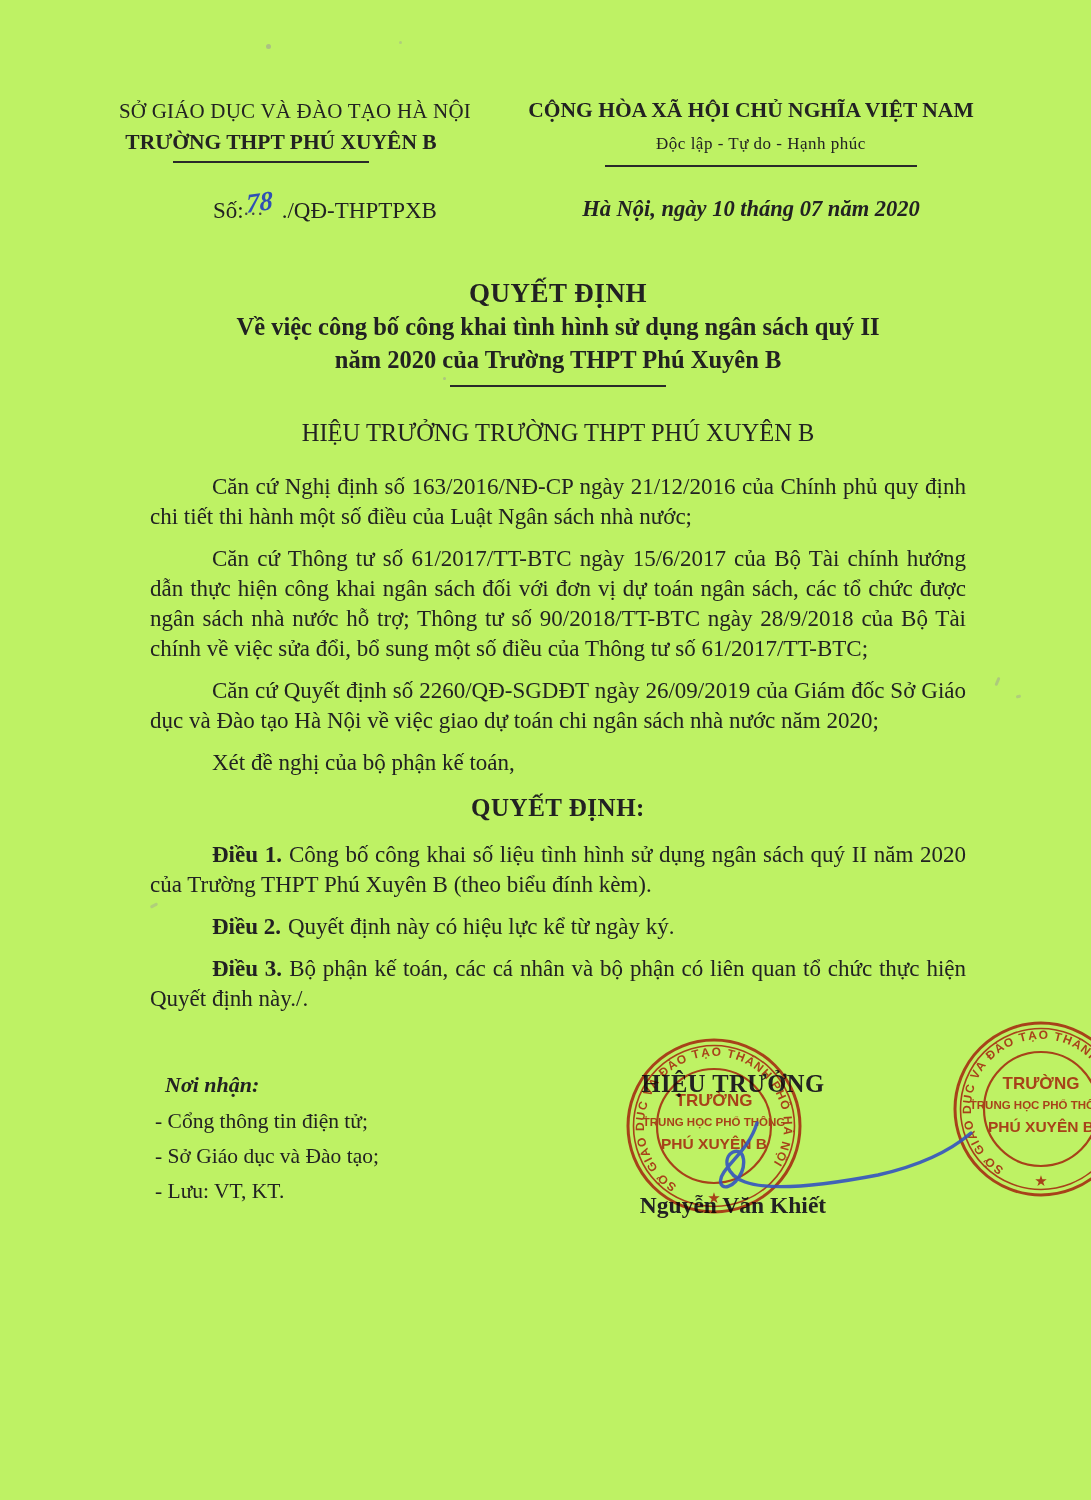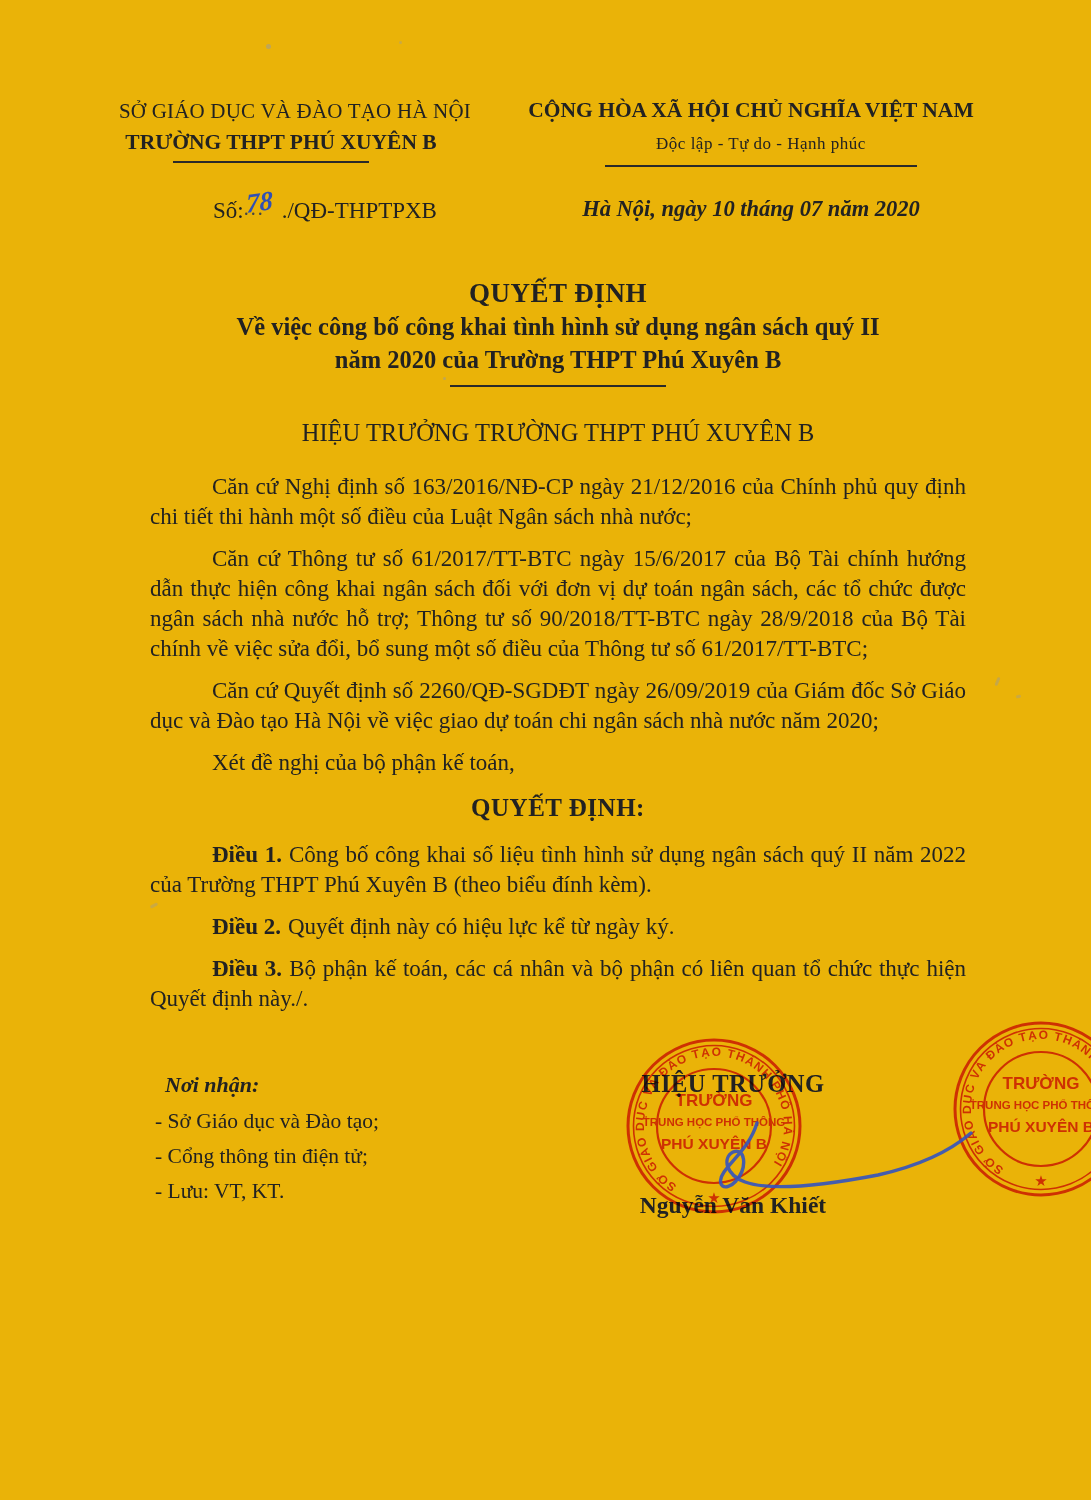--- a/index.html
+++ b/index.html
@@ -1,18 +1,18 @@
 <!DOCTYPE html>
 <html><head>
 <meta charset="utf-8">
 <style>
   html,body { margin:0; padding:0; }
   .page {
     position:relative; width:1091px; height:1500px;
-    background:#eab308; overflow:hidden;
+    background:#bef264; overflow:hidden;
     font-family:"Liberation Serif","DejaVu Serif",serif;
     color:#222;
   }
   
   .hdr-left  { position:absolute; left:85px;  top:96px;  width:420px; text-align:center; line-height:31px; }
   .hdr-right { position:absolute; left:520px; top:94px;  width:462px; text-align:center; line-height:33px; }
   .hl1 { font-size:21px; letter-spacing:.2px; }
   .hl2 { font-size:21.5px; font-weight:bold; transform:translateX(-14px); }
   .hr1 { font-size:21.5px; font-weight:bold; }
   .hr2 { font-size:17px;  font-weight:normal; letter-spacing:.5px; transform:translateX(10px); }
@@ -95,29 +95,29 @@
   <div class="body">
     <div class="issuer">HIỆU TRƯỞNG TRƯỜNG THPT PHÚ XUYÊN B</div>
 
     <p class="para">Căn cứ Nghị định số 163/2016/NĐ-CP ngày 21/12/2016 của Chính phủ quy định chi tiết thi hành một số điều của Luật Ngân sách nhà nước;</p>
     <p class="para">Căn cứ Thông tư số 61/2017/TT-BTC ngày 15/6/2017 của Bộ Tài chính hướng dẫn thực hiện công khai ngân sách đối với đơn vị dự toán ngân sách, các tổ chức được ngân sách nhà nước hỗ trợ; Thông tư số 90/2018/TT-BTC ngày 28/9/2018 của Bộ Tài chính về việc sửa đổi, bổ sung một số điều của Thông tư số 61/2017/TT-BTC;</p>
     <p class="para">Căn cứ Quyết định số 2260/QĐ-SGDĐT ngày 26/09/2019 của Giám đốc Sở Giáo dục và Đào tạo Hà Nội về việc giao dự toán chi ngân sách nhà nước năm 2020;</p>
     <p class="para">Xét đề nghị của bộ phận kế toán,</p>
 
     <div class="qd-heading">QUYẾT ĐỊNH:</div>
 
-    <p class="para"><b class="art-label">Điều 1.</b><span>Công bố công khai số liệu tình hình sử dụng ngân sách quý II năm 2022 của Trường THPT Phú Xuyên B (theo biểu đính kèm).</span></p>
+    <p class="para"><b class="art-label">Điều 1.</b><span>Công bố công khai số liệu tình hình sử dụng ngân sách quý II năm 2020 của Trường THPT Phú Xuyên B (theo biểu đính kèm).</span></p>
     <p class="para"><b class="art-label">Điều 2.</b><span>Quyết định này có hiệu lực kể từ ngày ký.</span></p>
     <p class="para"><b class="art-label">Điều 3.</b><span>Bộ phận kế toán, các cá nhân và bộ phận có liên quan tổ chức thực hiện Quyết định này./.</span></p>
   </div>
 
   <div class="recipients">
     <div class="rec-head">Nơi nhận:</div>
+    <div class="rec-item">- Cổng thông tin điện tử;</div>
     <div class="rec-item">- Sở Giáo dục và Đào tạo;</div>
-    <div class="rec-item">- Cổng thông tin điện tử;</div>
     <div class="rec-item">- Lưu: VT, KT.</div>
   </div>
 
   <div class="sig">
     <div class="sig-title">HIỆU TRƯỞNG</div>
     <div class="sig-name">Nguyễn Văn Khiết</div>
   </div>
 
   <svg class="stamp stamp-left" width="190" height="190" viewBox="0 0 190 190">
     <g fill="none" stroke="#df372f">

